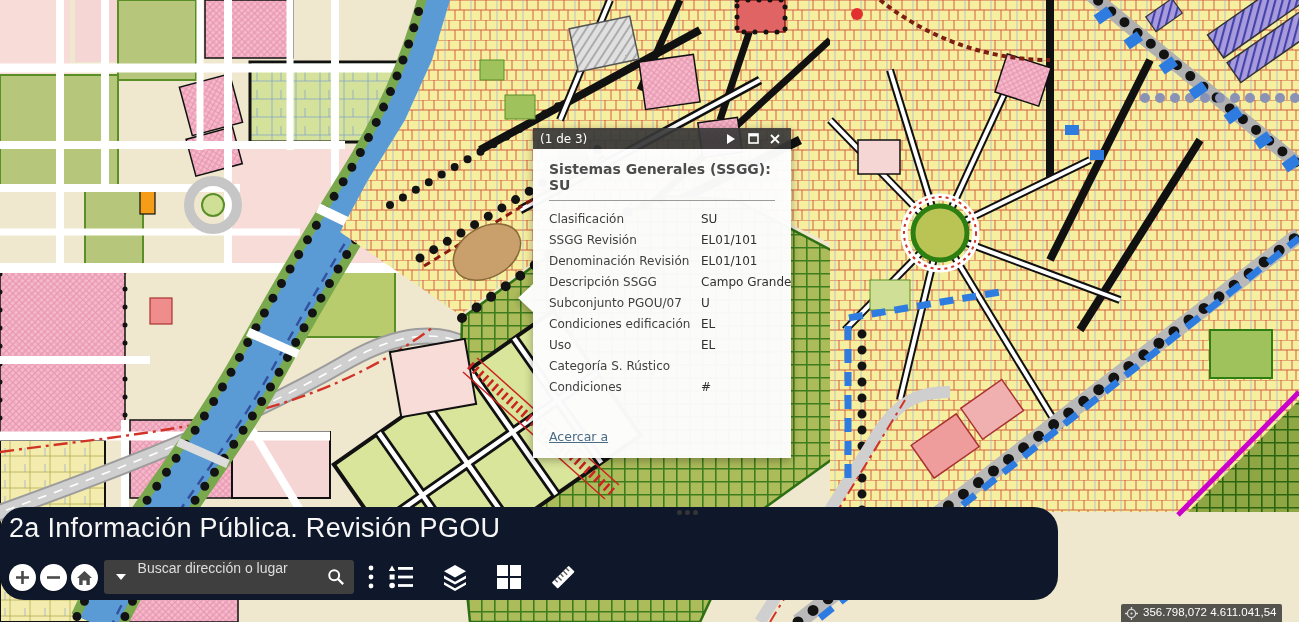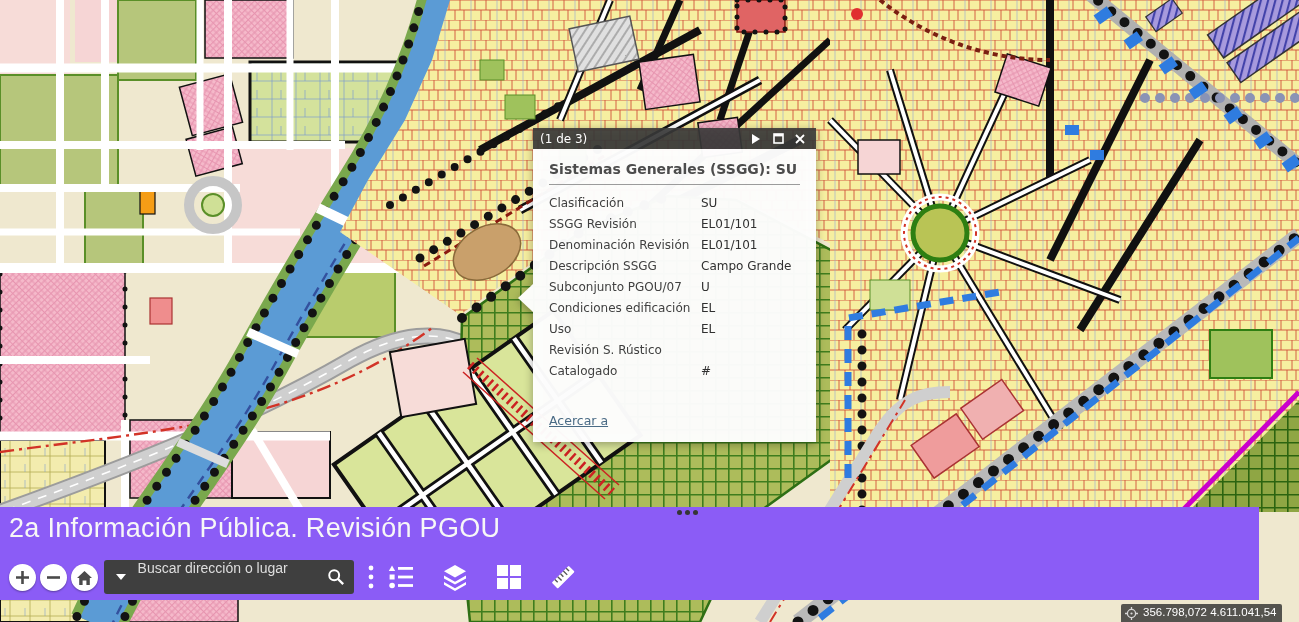--- a/index.html
+++ b/index.html
@@ -2,43 +2,43 @@
 <html><head>
 <meta charset="utf-8">
 <style>
   * { margin:0; padding:0; box-sizing:border-box; }
   html,body { width:1299px; height:622px; overflow:hidden; }
   body { position:relative; font-family:"Liberation Sans",sans-serif; background:#efe8cf; }
 
   .map-svg { position:absolute; left:0; top:0; width:1299px; height:622px; }
 
   
-  .popup { position:absolute; left:533px; top:128px; width:283px; z-index:30;
+  .popup { position:absolute; left:533px; top:128px; width:258px; z-index:30;
            font-family:"DejaVu Sans",sans-serif; filter:drop-shadow(0 2px 5px rgba(0,0,0,.35)); }
   .popup-header { height:21px; background:rgba(56,56,56,.9); color:#fff; display:flex;
                   align-items:center; padding:0 7px; font-size:12px; }
   .popup-header .pager { flex:0 0 auto; }
   .popup-header .spacer { flex:1; }
   .hdr-btn { width:18px; height:16px; display:flex; align-items:center; justify-content:center;
              cursor:pointer; margin-left:4px; }
   .popup-body { position:relative; background:rgba(255,255,255,.97); padding:9px 16px 13px; }
   .popup-pointer { position:absolute; left:-15px; top:135px; width:0; height:0;
                    border-top:14px solid transparent; border-bottom:14px solid transparent;
                    border-right:15px solid rgba(255,255,255,.97); }
   .popup-title { font-size:14px; font-weight:bold; color:#4c4c4c; padding:3px 0 7px; }
   .popup-hr { border:none; border-top:1px solid #9b9b9b; margin:0 0 8px; }
   .field-row { display:flex; font-size:12px; line-height:21px; }
   .field-label { flex:0 0 152px; color:#404040; white-space:nowrap; }
   .field-value { color:#303030; white-space:nowrap; }
   .popup-link { display:inline-block; margin-top:31px; font-size:12.5px; color:#4a6b85;
                 text-decoration:underline; cursor:pointer; }
 
   
-  .footer { position:absolute; left:0; top:507px; width:1259px; height:93px;
-            background:#8b5cf6; z-index:20; }
+  .footer { position:absolute; left:0; top:507px; width:1058px; height:93px;
+            background:#0f172a; z-index:20;border-radius:24px; }
   .handle-dots { position:absolute; left:670px; top:3px; width:34px; height:10px;
                  display:flex; gap:3px; justify-content:center; cursor:pointer; }
   .handle-dots i { width:5px; height:5px; border-radius:50%; background:#353535; }
   .app-title { position:absolute; left:9px; top:6px; font-size:27px; font-weight:400;
                letter-spacing:.3px; color:#f7f7f7; white-space:nowrap; }
 
   .circle-btn { position:absolute; top:57px; width:27px; height:27px; border-radius:50%;
                 background:#fff; border:none; cursor:pointer; display:flex;
                 align-items:center; justify-content:center; box-shadow:0 1px 2px rgba(0,0,0,.35); }
   .searchbox { position:absolute; left:104px; top:53px; width:250px; height:34px;
@@ -340,25 +340,25 @@
       </div>
     <div class="field-row">
         <span class="field-label">Condiciones edificación</span>
         <span class="field-value">EL</span>
       </div>
     <div class="field-row">
         <span class="field-label">Uso</span>
         <span class="field-value">EL</span>
       </div>
     <div class="field-row">
-        <span class="field-label">Revisión S. Rústico</span>
+        <span class="field-label">Categoría S. Rústico</span>
         <span class="field-value"></span>
       </div>
     <div class="field-row">
-        <span class="field-label">Catalogado</span>
+        <span class="field-label">Condiciones</span>
         <span class="field-value">#</span>
       </div>
     <a class="popup-link">Acercar a</a>
   </div>
 </div>
 
 <div class="footer">
   <div class="handle-dots">
       <i></i>
       <i></i>

